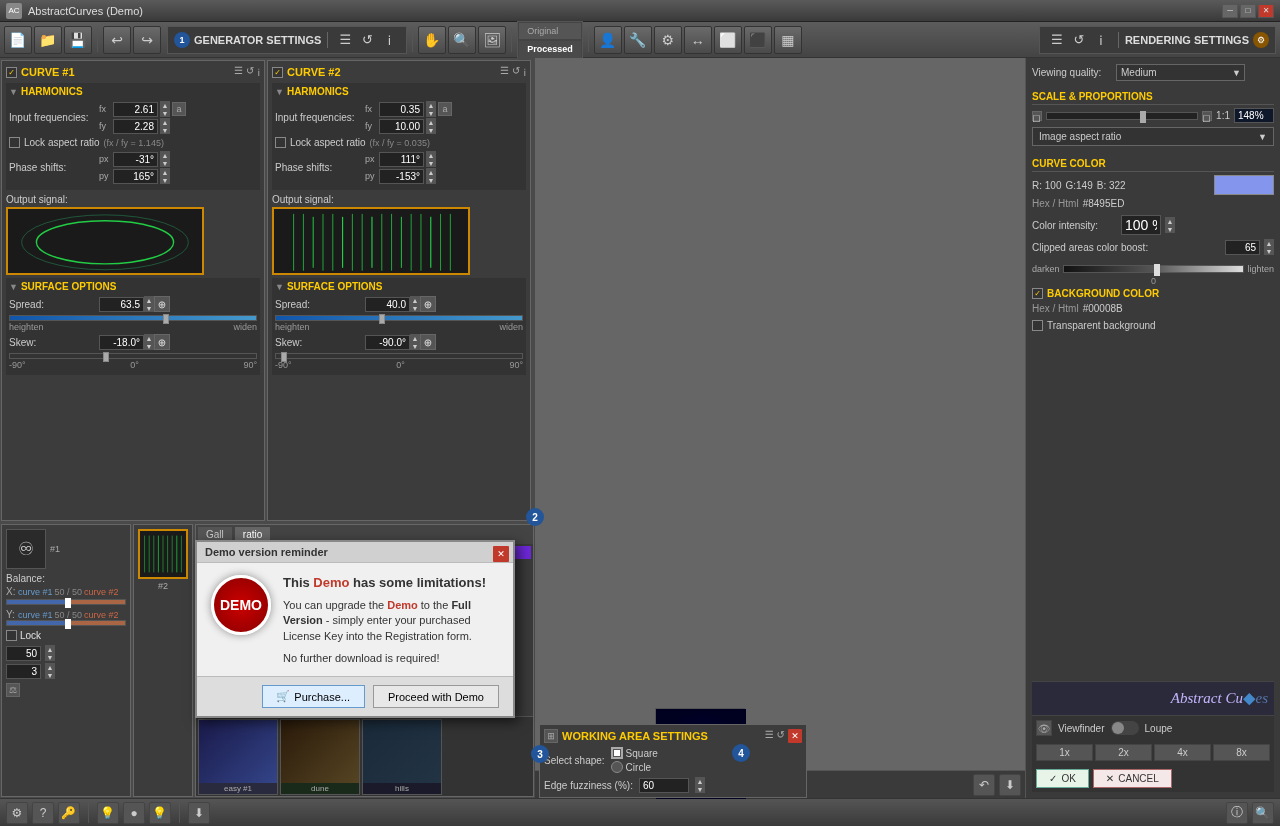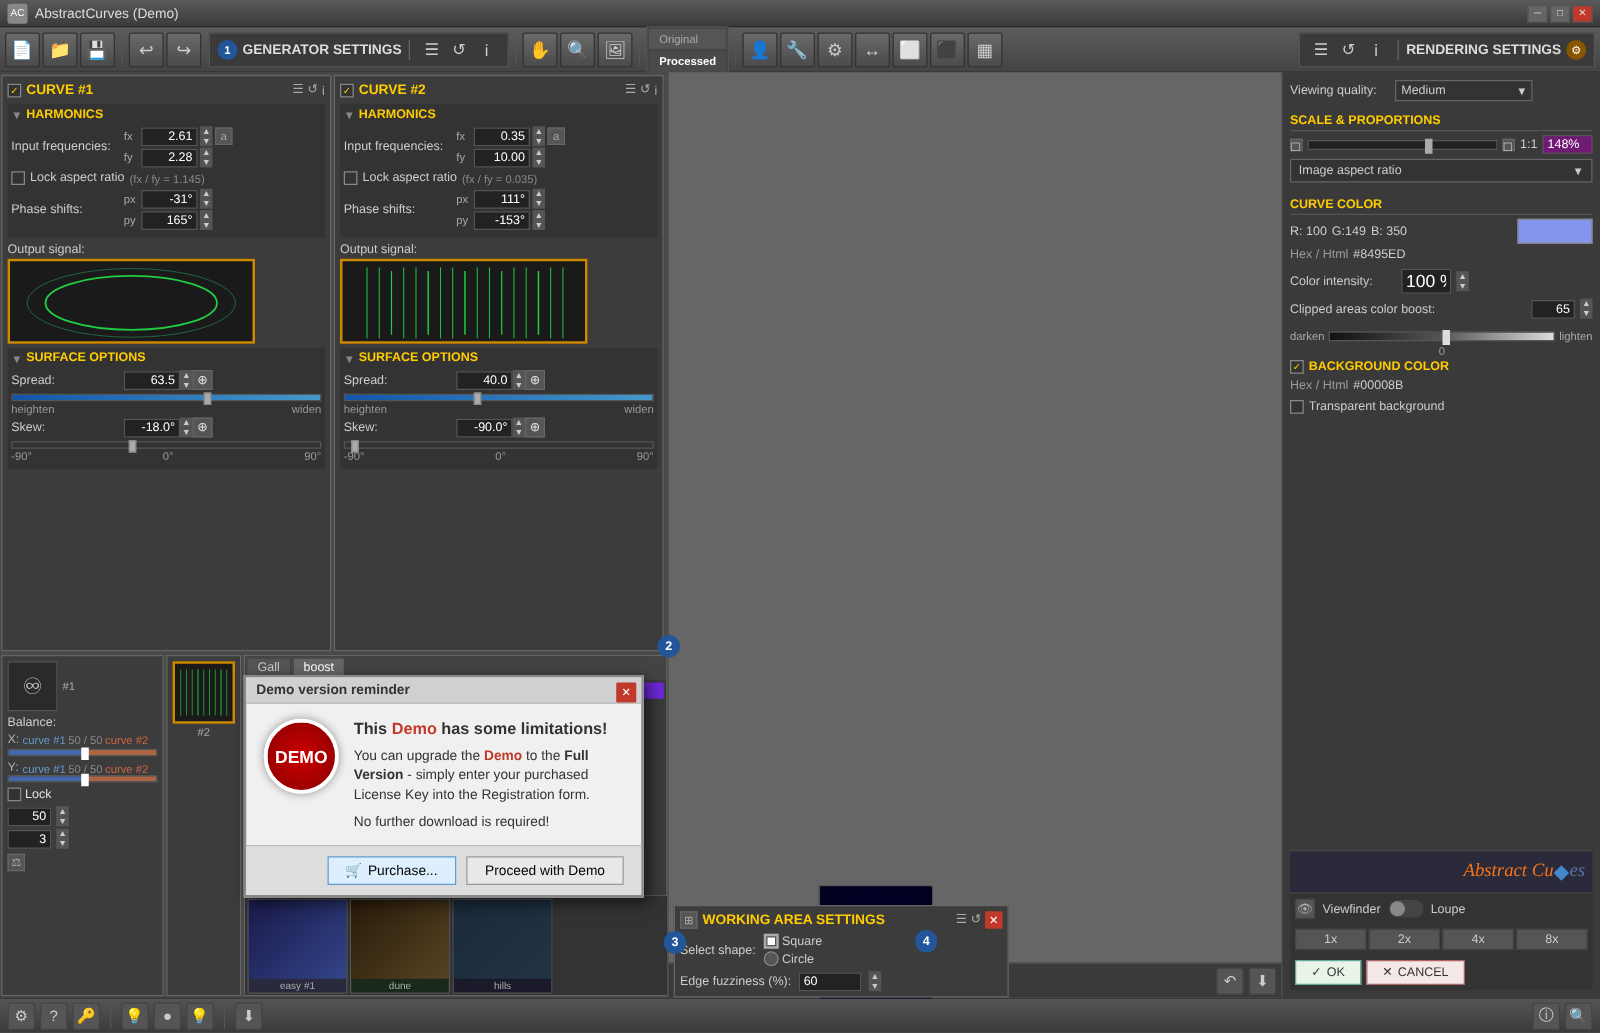--- a/index.html
+++ b/index.html
@@ -30,21 +30,21 @@
 
     
     .signal-graph { width: 200px; height: 70px; background: #1a1a1a; border: 1px solid #666; margin: 4px 0; position: relative; }
 
     
     .curve-panel { width: 262px; background: #3c3c3c; border: 1px solid #666; margin: 2px 1px; padding: 4px; flex-shrink: 0; }
 
     
     .rp-row { display: flex; align-items: center; margin-bottom: 4px; font-size: 10px; gap: 4px; }
     .rp-label { color: #ccc; min-width: 80px; }
-    .rp-dropdown { background: #333; border: 1px solid #666; color: #ccc; padding: 2px 20px 2px 4px; font-size: 10px; appearance: none; width: 110px; }
+    .rp-dropdown { background: #333; border: 1px solid #666; color: #ccc; padding: 2px 20px 2px 4px; font-size: 10px; appearance: none; width: 129px; }
     .rp-section { font-size: 10px; font-weight: bold; color: #ffcc00; margin: 6px 0 3px 0; padding-bottom: 2px; border-bottom: 1px solid #555; }
 
     
     #demo-dialog { position: absolute; left: 195px; top: 540px; width: 320px; background: #f0f0f0; border: 2px solid #888; box-shadow: 4px 4px 12px rgba(0,0,0,0.6); z-index: 100; color: #333; font-size: 11px; }
     #demo-dialog .dialog-content { padding: 12px 14px; }
     #demo-dialog .dialog-body { display: flex; gap: 12px; align-items: flex-start; }
     #demo-dialog .dialog-text-area { flex: 1; }
     #demo-dialog .demo-logo { width: 60px; height: 60px; background: radial-gradient(circle, #cc0000, #880000); border-radius: 50%; display: flex; align-items: center; justify-content: center; font-size: 14px; font-weight: bold; color: #fff; border: 3px solid #fff; box-shadow: 0 0 8px rgba(0,0,0,0.4); flex-shrink: 0; }
     #demo-dialog .dialog-btns { display: flex; gap: 8px; padding: 8px 14px; background: #ddd; border-top: 1px solid #bbb; justify-content: flex-end; }
     #demo-dialog .dlg-btn { padding: 4px 14px; border: 1px solid #999; background: #e8e8e8; cursor: pointer; font-size: 11px; display: flex; align-items: center; gap: 4px; }
@@ -474,21 +474,21 @@
             <line x1="40" y1="5" x2="40" y2="45" stroke="#22cc44" stroke-width="0.8"></line>
             <line x1="45" y1="5" x2="45" y2="45" stroke="#22cc44" stroke-width="0.6"></line>
           </svg>
         </div>
         <span style="font-size:9px;color:#aaa;margin-top:2px;">#2</span>
       </div>
 
       <div style="flex:1;background:#3a3a3a;border:1px solid #666;margin:1px;overflow:hidden;display:flex;flex-direction:column;">
         <div style="display:flex;background:#444;padding:1px;gap:1px;">
           <div style="padding:2px 8px;font-size:10px;background:#555;border:1px solid #444;color:#ccc;cursor:pointer;">Gall</div>
-          <div style="padding:2px 8px;font-size:10px;background:#666;border:1px solid #444;color:#fff;cursor:pointer;">boost</div>
+          <div style="padding:2px 8px;font-size:10px;background:#666;border:1px solid #444;color:#fff;cursor:pointer;">ratio</div>
         </div>
         <div style="flex:1;overflow-y:auto;padding:2px;">
           <div style="padding:1px 0;color:#ccc;cursor:pointer;font-size:10px;background:#6d28d9;">Abstract</div>
           <div style="padding:1px 4px;color:#ccc;cursor:pointer;font-size:10px;">Lines&amp;S</div>
           <div style="padding:1px 4px;color:#ccc;cursor:pointer;font-size:10px;">Cubism (</div>
           <div style="padding:1px 4px;color:#ccc;cursor:pointer;font-size:10px;">Fire&amp;Sm</div>
           <div style="padding:1px 4px;color:#ccc;cursor:pointer;font-size:10px;">Close-up</div>
           <div style="padding:1px 4px;color:#ccc;cursor:pointer;font-size:10px;">Wallpape</div>
           <div style="padding:1px 4px;color:#ccc;cursor:pointer;font-size:10px;">Miscella</div>
           <div style="padding:1px 4px;color:#ccc;cursor:pointer;font-size:10px;">Animals</div>
@@ -604,36 +604,36 @@
 
     <div class="rp-section">SCALE &amp; PROPORTIONS</div>
 
     <div style="display:flex;align-items:center;gap:4px;margin-bottom:4px;">
       <div style="width:10px;height:10px;background:#555;border:1px solid #666;cursor:pointer;">□</div>
       <div style="flex:1;height:8px;background:#222;border:1px solid #555;position:relative;">
         <div style="width:6px;height:12px;background:#aaa;position:absolute;top:-2px;left:62%;cursor:pointer;"></div>
       </div>
       <div style="width:10px;height:10px;background:#555;border:1px solid #666;cursor:pointer;">□</div>
       <span style="color:#ccc;font-size:10px;">1:1</span>
-      <input style="width: 40px; background: #701a75; border: 1px solid rgb(85, 85, 85); color: rgb(255, 255, 255); padding: 1px 3px; font-size: 10px;" value="148%">
+      <input style="width: 40px; background: #0f172a; border: 1px solid rgb(85, 85, 85); color: rgb(255, 255, 255); padding: 1px 3px; font-size: 10px;" value="148%">
     </div>
 
     <div style="margin-bottom:6px;">
       <div style="background:#333;border:1px solid #666;padding:3px 6px;display:flex;align-items:center;justify-content:space-between;cursor:pointer;">
         <span style="color:#ccc;font-size:10px;">Image aspect ratio</span>
         <span style="color:#ccc;font-size:9px;">▼</span>
       </div>
     </div>
 
     <div class="rp-section">CURVE COLOR</div>
 
     <div style="display:flex;align-items:center;gap:4px;margin-bottom:3px;">
       <span style="color:#ccc;font-size:10px;">R: 100</span>
       <span style="color:#ccc;font-size:10px;">G:149</span>
-      <span style="color:#ccc;font-size:10px;">B: 350</span>
+      <span style="color:#ccc;font-size:10px;">B: 322</span>
       <div style="width:60px;height:20px;background:#8495ED;border:1px solid #888;cursor:pointer;margin-left:auto;"></div>
     </div>
 
     <div style="display:flex;align-items:center;gap:4px;margin-bottom:6px;">
       <span style="color:#999;font-size:10px;">Hex / Html</span>
       <span style="color:#ccc;font-size:10px;">#8495ED</span>
     </div>
 
     <div style="display:flex;align-items:center;gap:4px;margin-bottom:4px;">
       <span style="color:#ccc;font-size:10px;min-width:85px;">Color intensity:</span>
@@ -674,21 +674,21 @@
         <span style="color:#ccc;font-size:10px;">#00008B</span>
       </div>
 
       <div style="display:flex;align-items:center;gap:4px;margin-bottom:4px;">
         <div class="cb"></div>
         <span style="color:#ccc;font-size:10px;">Transparent background</span>
       </div>
     </div>
 
     <div style="background:#2a2a3a;padding:6px;display:flex;align-items:center;justify-content:flex-end;margin-top:auto;border-top:1px solid #444;">
-      <span style="font-size:15px;color:#f97316;font-style:italic;font-family:serif;">Abstract Cu</span>
+      <span style="font-size:15px;color:#c4b5fd;font-style:italic;font-family:serif;">Abstract Cu</span>
       <span style="font-size:18px;color:#4488cc;">⬥</span>
       <span style="font-size:15px;color:#5577aa;font-style:italic;font-family:serif;">es</span>
     </div>
 
     <div style="display:flex;align-items:center;gap:6px;padding:4px;background:#333;border-top:1px solid #444;">
       <div style="width:16px;height:16px;background:#555;border:1px solid #444;display:flex;align-items:center;justify-content:center;font-size:10px;color:#aaa;">👁</div>
       <span style="color:#ccc;font-size:10px;">Viewfinder</span>
       <div style="width:28px;height:14px;background:#444;border-radius:7px;position:relative;cursor:pointer;">
         <div style="width:12px;height:12px;background:#888;border-radius:50%;position:absolute;top:1px;left:1px;"></div>
       </div>

